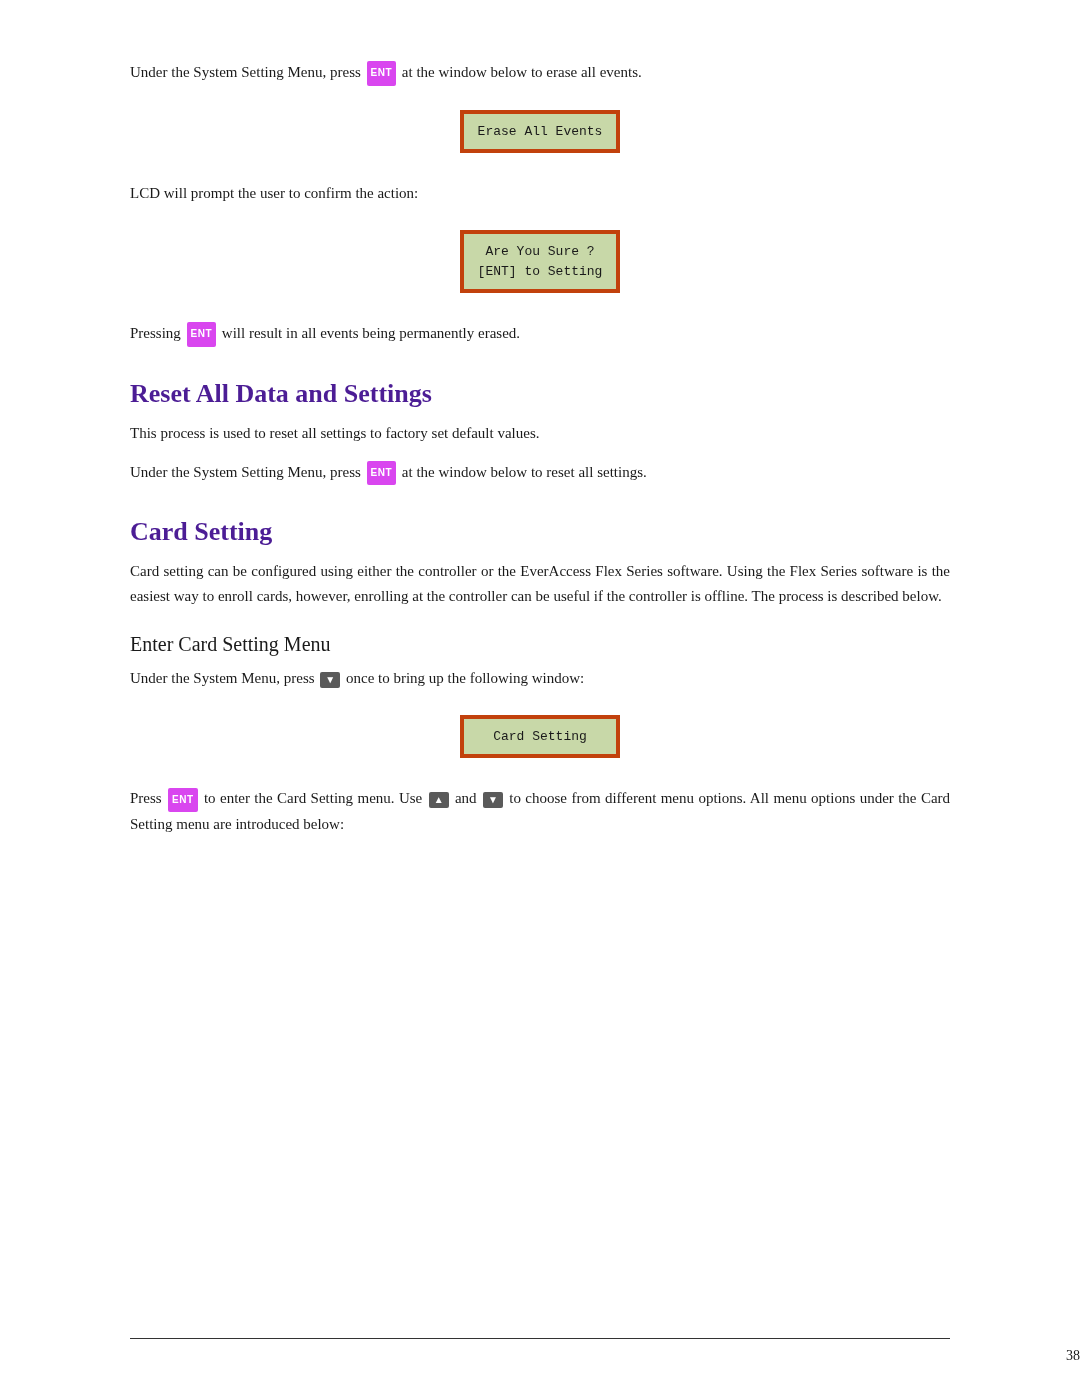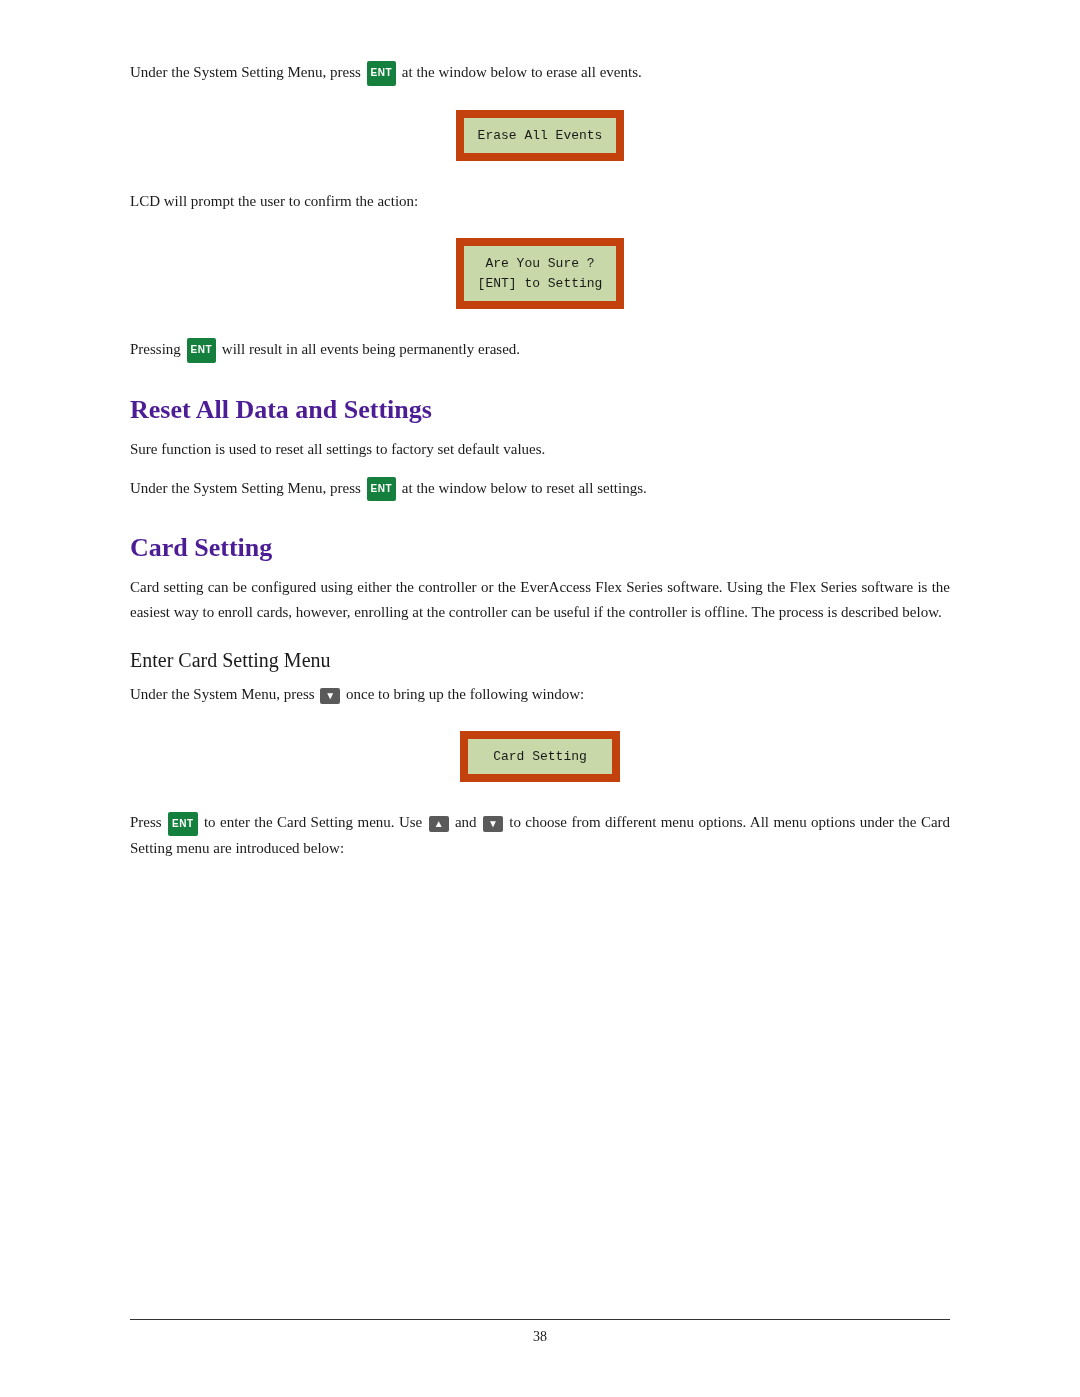--- a/index.html
+++ b/index.html
@@ -40,39 +40,39 @@
       font-size: 20px;
       font-weight: normal;
       font-family: Georgia, serif;
       margin-top: 24px;
       margin-bottom: 10px;
       color: #1a1a1a;
     }
 
     .lcd-screen {
       background: #c8d8a8;
-      border: 8px solid #c2410c;
+      border: 4px solid #c2410c;
       font-family: 'Courier New', Courier, monospace;
       font-size: 13px;
       color: #1a1a1a;
       padding: 8px 14px;
       display: inline-block;
       margin: 10px auto 14px auto;
       min-width: 160px;
       line-height: 1.5;
     }
 
     .lcd-center {
       text-align: center;
       margin: 8px 0 14px 0;
     }
 
     .ent-badge {
       display: inline-block;
-      background: #15803d;
+      background: #d946ef;
       color: #ffffff;
       font-family: Arial, sans-serif;
       font-size: 10px;
       font-weight: bold;
       padding: 4px 4px;
       border-radius: 2px;
       vertical-align: middle;
       margin: 0 2px;
       letter-spacing: 0.5px;
     }
@@ -84,24 +84,24 @@
       font-size: 10px;
       padding: 2px 5px;
       border-radius: 2px;
       vertical-align: middle;
       margin: 0 2px;
       line-height: 1.2;
     }
 
     .page-footer {
       position: absolute;
-      bottom: 52px;
+      bottom: 33px;
       left: 0;
       right: 0;
-      text-align: center;
+      text-align: right;
     }
 
     .footer-line {
       border: none;
       border-top: 1px solid #333;
       width: 820px;
       margin: 0 auto 8px auto;
     }
 
     .footer-page-num {
@@ -138,21 +138,21 @@
   </div>
 
   <p class="body-text">
     <span>Pressing</span>
     <span class="ent-badge">ENT</span>
     <span>will result in all events being permanently erased.</span>
   </p>
 
   <h2 class="section-heading-h2">Reset All Data and Settings</h2>
 
-  <p class="body-text">Sure function is used to reset all settings to factory set default values.</p>
+  <p class="body-text">This process is used to reset all settings to factory set default values.</p>
 
   <p class="body-text">
     <span>Under the System Setting Menu, press</span>
     <span class="ent-badge">ENT</span>
     <span>at the window below to reset all settings.</span>
   </p>
 
 
 
   <h2 class="section-heading-h2">Card Setting</h2>

